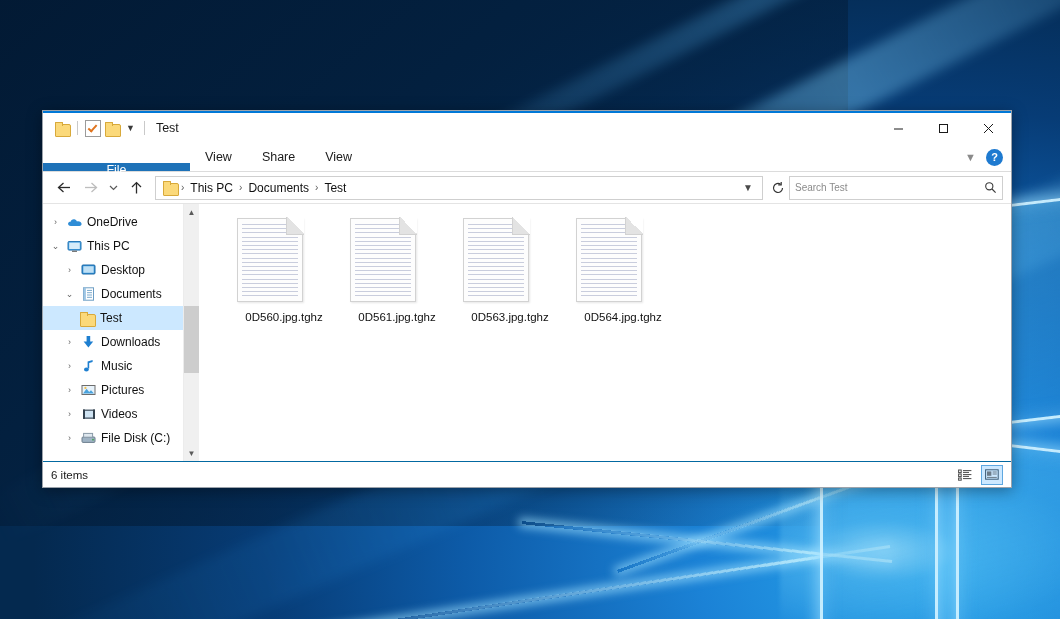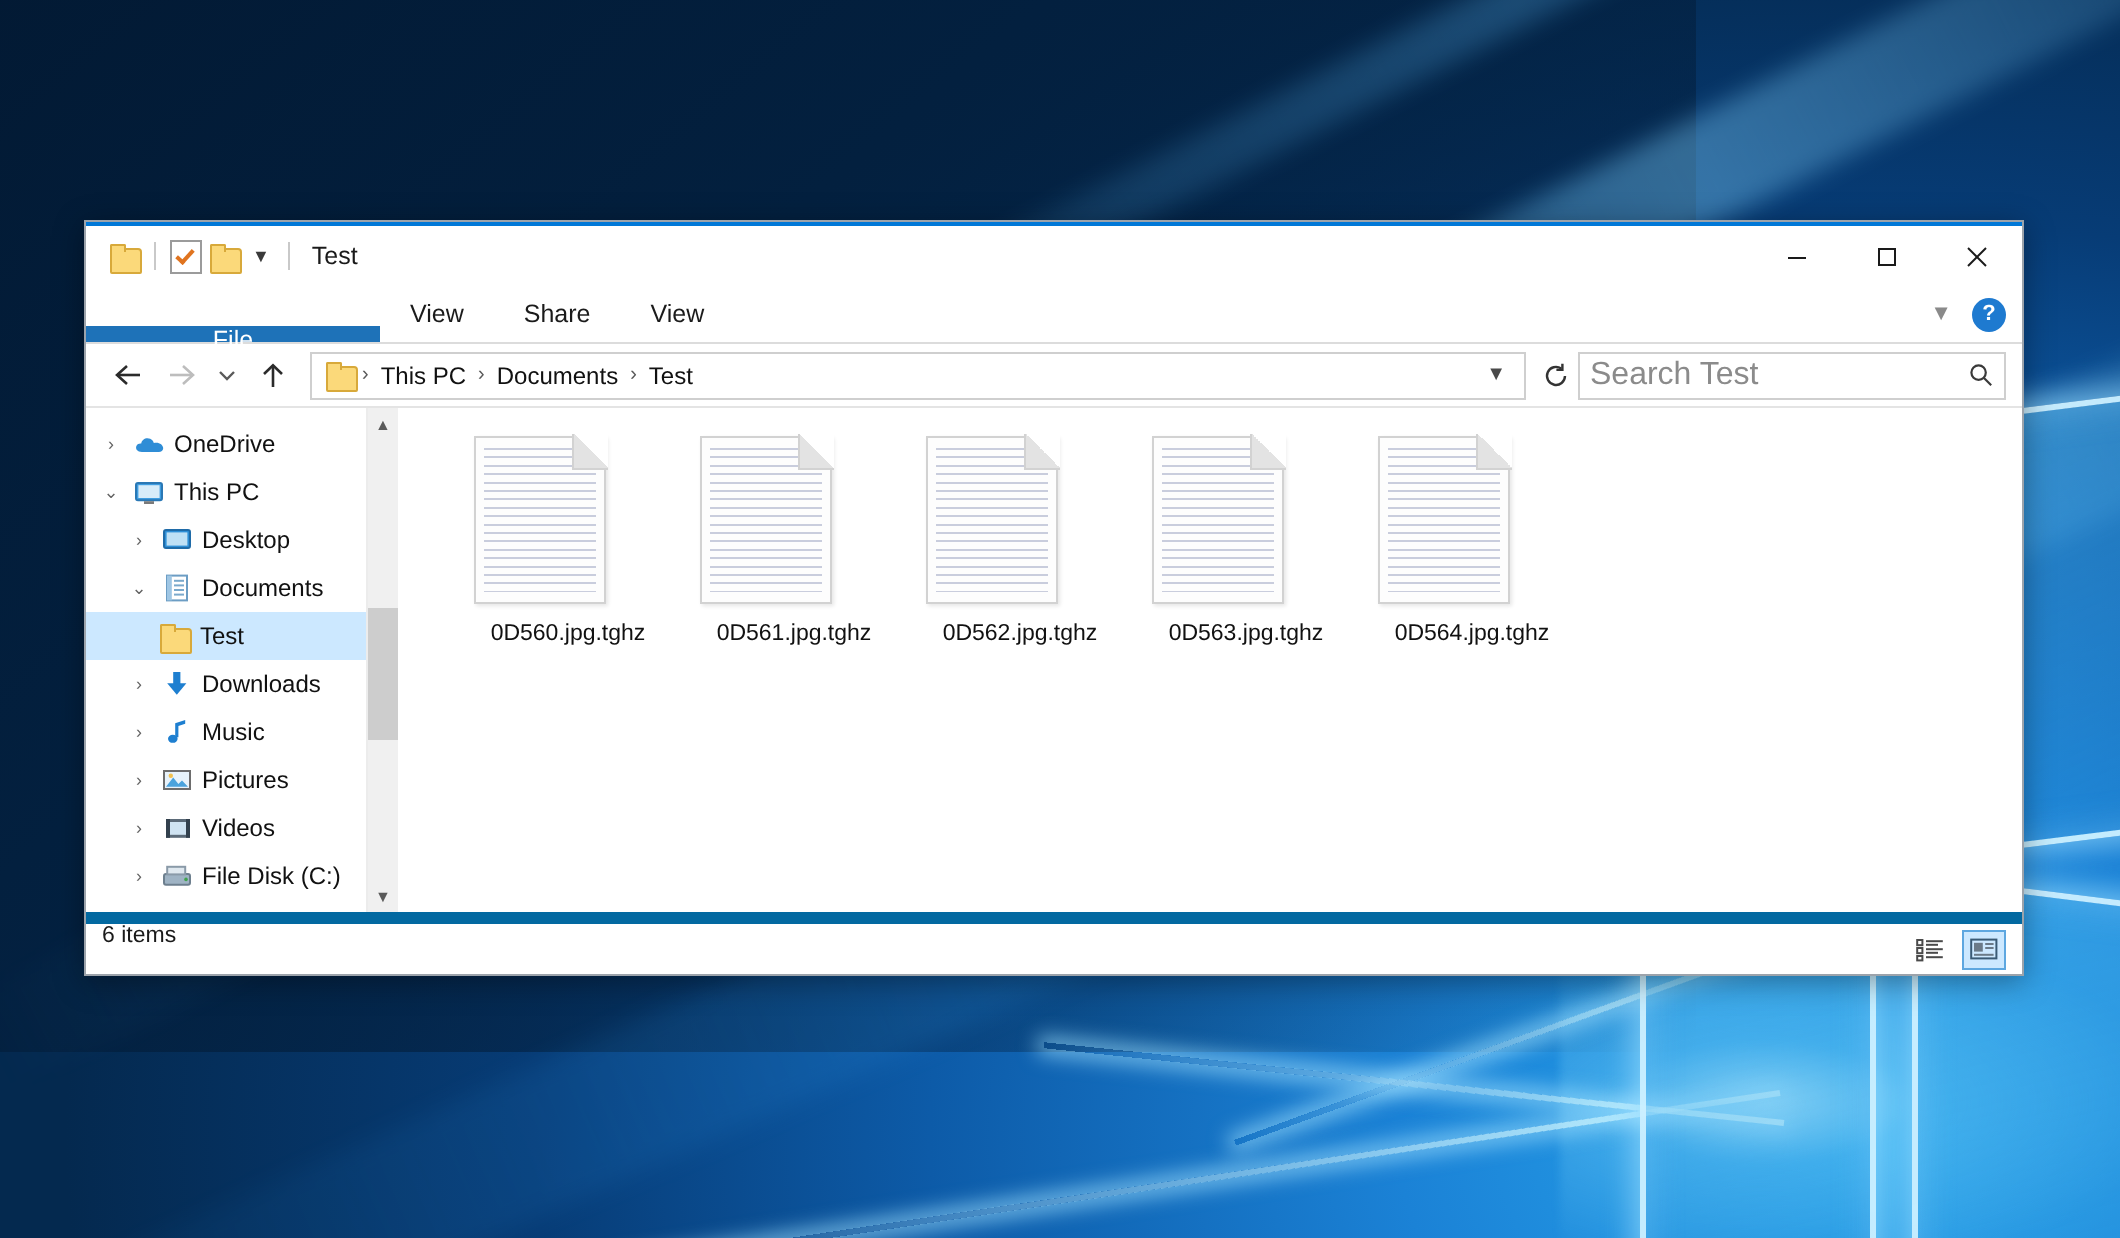--- a/index.html
+++ b/index.html
@@ -81,21 +81,21 @@
   .navbtn.small{width:20px;}
   .addressbar{flex:1;height:22px;margin:0 4px 0 6px;border:1px solid #cfcfcf;background:#fff;
     display:flex;align-items:center;padding:0 4px;}
   .crumbs{display:flex;align-items:center;flex:1;gap:0;font-size:12px;color:#111;}
   .crumb{padding:0 5px;}
   .crumb-sep{color:#5a5a5a;font-size:10px;padding:0 1px;}
   .addr-caret{color:#4a4a4a;font-size:10px;padding:0 5px;}
   .refresh{width:22px;height:22px;display:flex;align-items:center;justify-content:center;color:#333;}
   .searchbox{width:202px;height:22px;border:1px solid #cfcfcf;background:#fff;display:flex;
     align-items:center;padding:0 5px;}
-  .searchbox .ph{flex:1;font-size:16px;color:#8b8b8b;}
+  .searchbox .ph{flex:1;font-size:10px;color:#8b8b8b;}
 
   .body{flex:1;display:flex;min-height:0;border-top:1px solid #e4e4e4;}
   .sidebar{width:140px;flex:none;background:#fff;position:relative;padding-top:6px;overflow:hidden;}
   .sb-item{height:24px;display:flex;align-items:center;font-size:12px;color:#111;padding-left:6px;gap:4px;}
   .sb-item.sel{background:#cce8ff;}
   .sb-arrow{width:13px;text-align:center;color:#636363;font-size:9px;flex:none;}
   .sb-ico{width:17px;height:16px;flex:none;display:flex;align-items:center;justify-content:center;}
   .sb-label{white-space:nowrap;}
   .indent1{padding-left:6px;}
   .indent2{padding-left:20px;}
@@ -114,22 +114,22 @@
   .doc-page{position:absolute;inset:0;background:#fdfdfd;border:1px solid #d2d2d2;
     box-shadow:1px 1px 2px rgba(0,0,0,.10);}
   .doc-lines{position:absolute;left:5px;right:5px;top:6px;bottom:6px;
     background:repeating-linear-gradient(to bottom,
       #c9cddd 0px,#c9cddd 1px,#fdfdfd 1px,#fdfdfd 4.2px);}
   .doc-fold{position:absolute;right:-1px;top:-1px;width:17px;height:17px;
     background:linear-gradient(225deg,#ffffff 0 50%, #e3e3e3 50% 100%);
     border-left:1px solid #d2d2d2;border-bottom:1px solid #d2d2d2;}
   .fname{font-size:11.5px;color:#111;margin-top:9px;white-space:nowrap;margin-left:29px;}
 
-  .statusbar{height:25px;flex:none;border-top:6px solid #0369a1;background:#fff;
-    display:flex;align-items:flex-start;padding:0 8px;position:relative;}
+  .statusbar{height:25px;flex:none;border-top:1px solid #0369a1;background:#fff;
+    display:flex;align-items:center;padding:0 8px;position:relative;}
   .status-text{font-size:11.5px;color:#1a1a1a;}
   .viewbtns{position:absolute;right:8px;top:0;height:25px;display:flex;align-items:center;gap:6px;}
   .viewbtn{width:20px;height:18px;display:flex;align-items:center;justify-content:center;}
   .viewbtn.active{background:#cce8ff;border:1px solid #5ea7e0;}
 </style>
 </head>
 <body>
 
 <div id="desktop">
   <div class="wp-base"></div>
@@ -389,28 +389,20 @@
               <div class="doc-fold"></div>
           </div>
           <div class="fname">0D561.jpg.tghz</div>
         </div>
         <div class="file">
           <div class="doc">
             <div class="doc-page"></div>
               <div class="doc-lines"></div>
               <div class="doc-fold"></div>
           </div>
-          <div class="fname">0D562.jpg.tghz</div>
-        </div>
-        <div class="file">
-          <div class="doc">
-            <div class="doc-page"></div>
-              <div class="doc-lines"></div>
-              <div class="doc-fold"></div>
-          </div>
           <div class="fname">0D563.jpg.tghz</div>
         </div>
         <div class="file">
           <div class="doc">
             <div class="doc-page"></div>
               <div class="doc-lines"></div>
               <div class="doc-fold"></div>
           </div>
           <div class="fname">0D564.jpg.tghz</div>
         </div>

